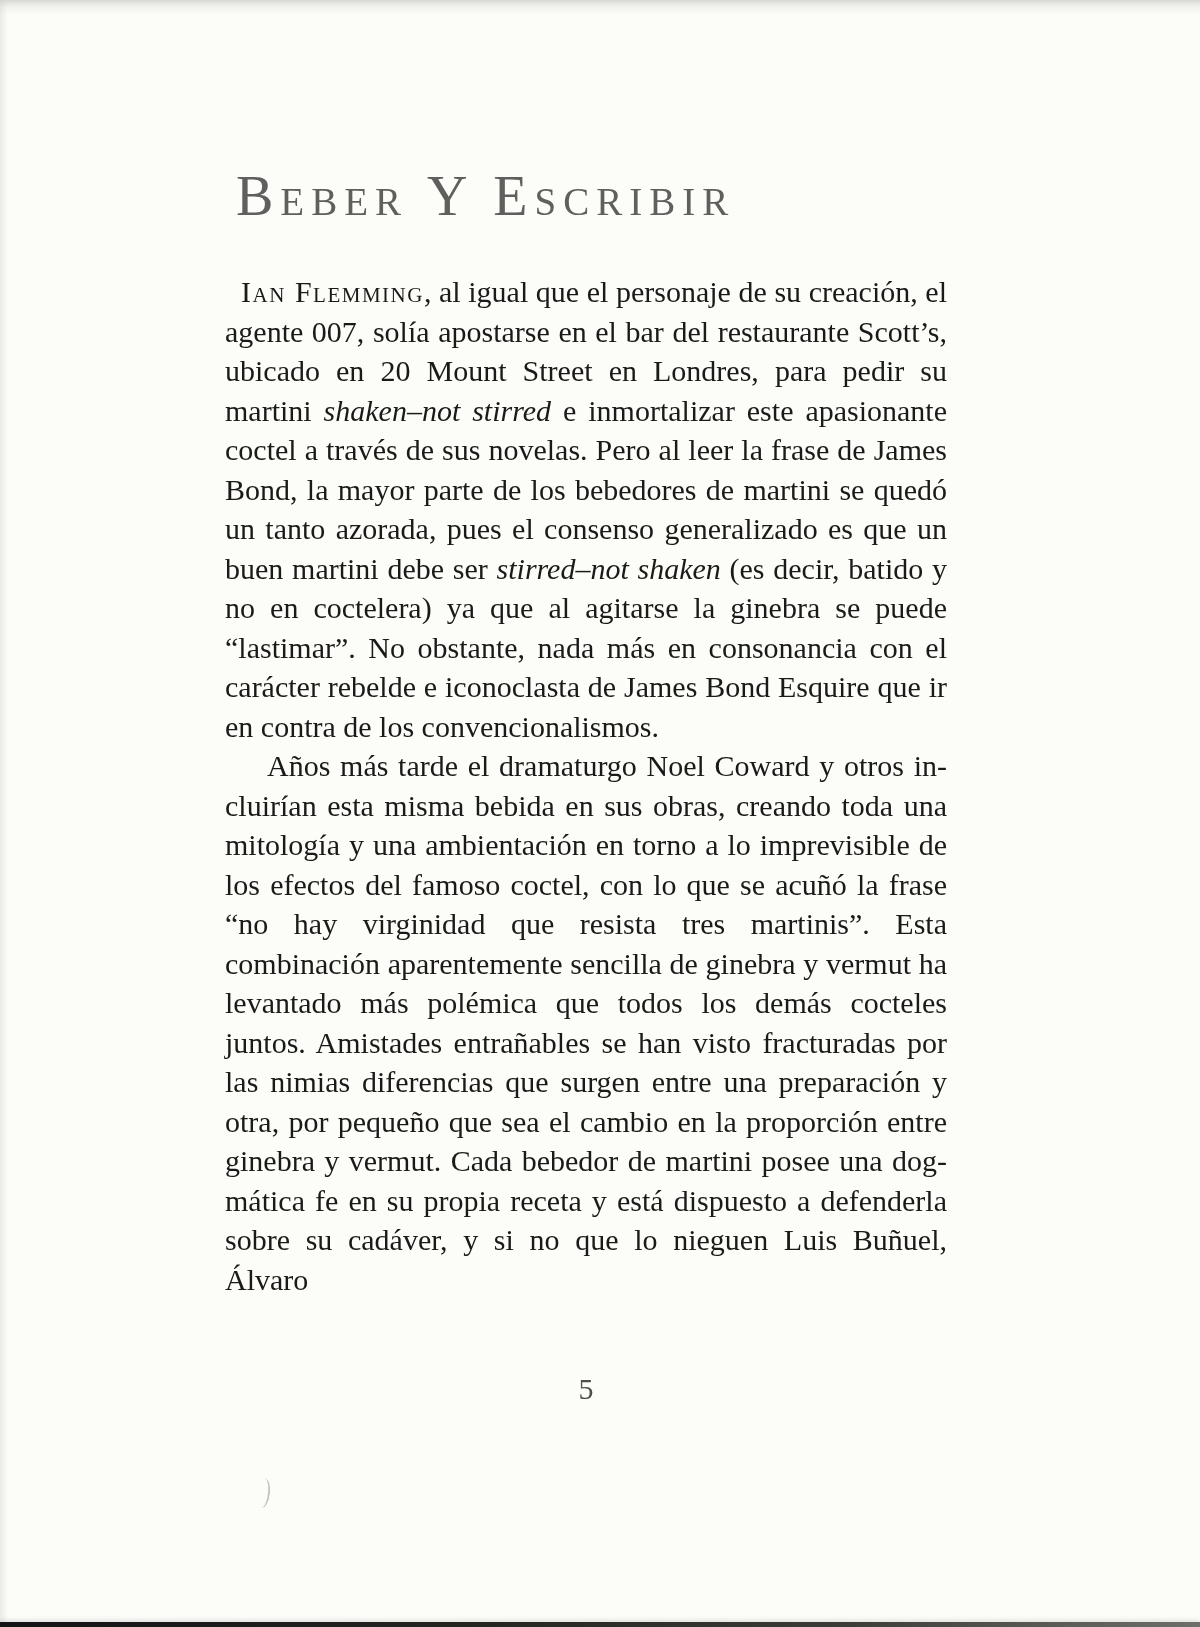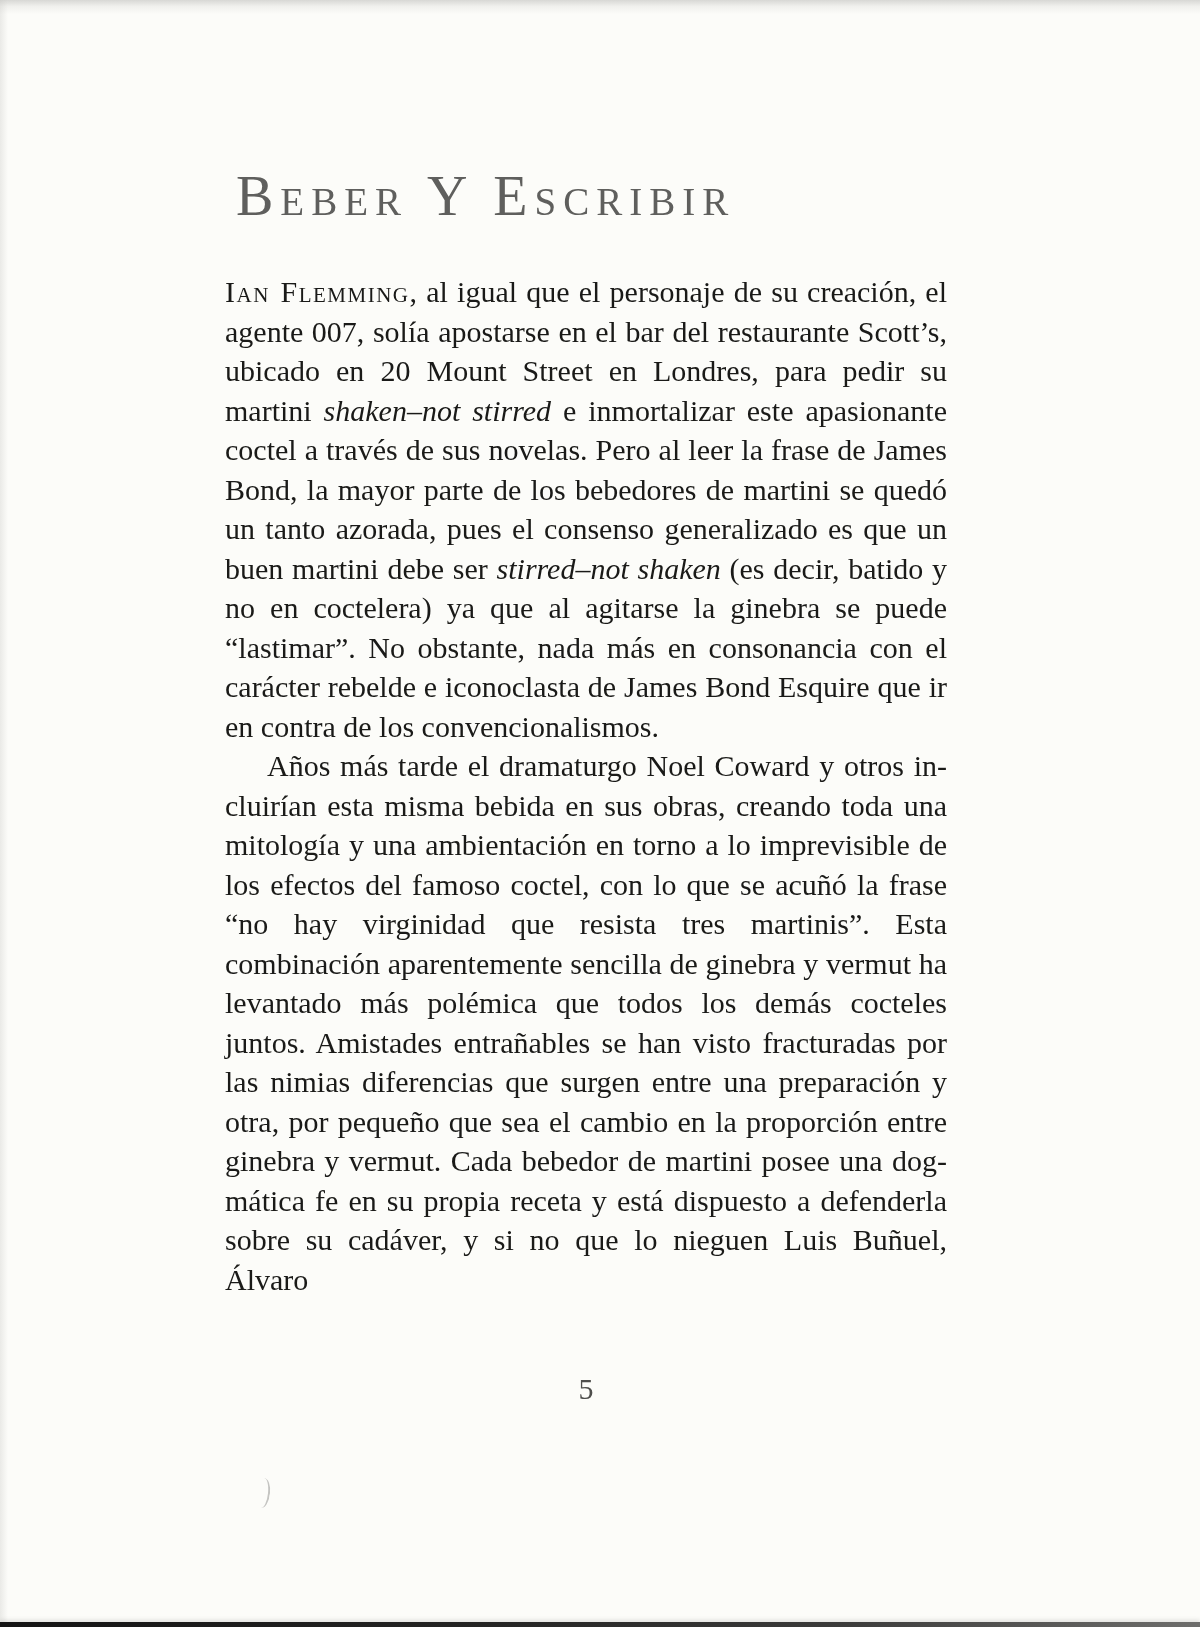--- a/index.html
+++ b/index.html
@@ -75,20 +75,21 @@
     margin: 0;
     hyphens: manual;
     -webkit-hyphens: manual;
   }
   .para-indent {
     text-indent: 42px;
   }
   .smallcaps {
     font-variant: small-caps;
     letter-spacing: 1.5px;
+    margin-left: 16px;
   }
   .text-block em {
   }
   
   .folio {
     position: absolute;
     left: 225px;
     top: 1372px;
     width: 722px;
     text-align: center;

